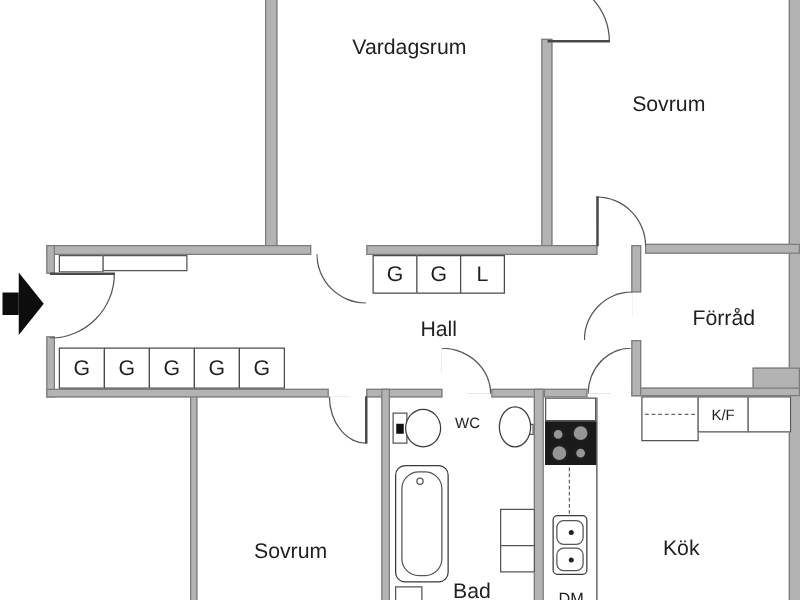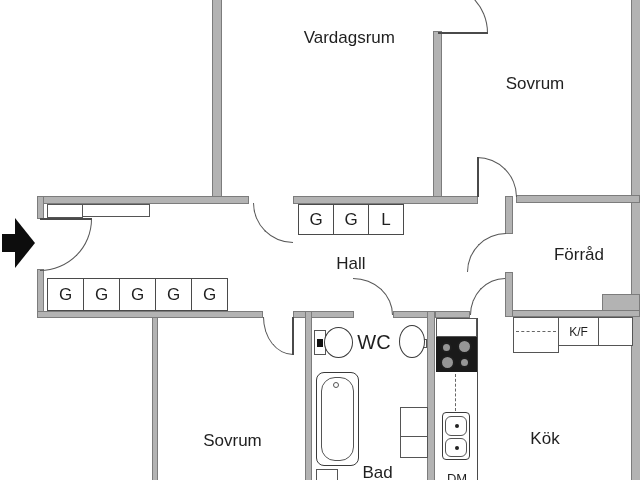--- a/index.html
+++ b/index.html
@@ -65,25 +65,25 @@
   <div class="line" style="left:477px;top:157px;width:1.5px;height:40px;"></div>
 
   <div class="arc tl" style="left:467px;top:233px;width:39px;height:39px;"></div>
 
   <div class="arc tr" style="left:353px;top:278px;width:40px;height:37px;"></div>
   <div class="arc tl" style="left:470px;top:278px;width:35px;height:37px;"></div>
 
   <div class="arc bl" style="left:263px;top:317px;width:30px;height:38px;"></div>
   <div class="line" style="left:292px;top:317px;width:1.5px;height:38px;"></div>
 
-  <div class="room-label" style="left:260px;top:28px;width:135px;text-align:right;">Vardagsrum</div>
+  <div class="room-label" style="left:260px;top:28px;width:135px;">Vardagsrum</div>
   <div class="room-label" style="left:480px;top:74px;width:110px;">Sovrum</div>
   <div class="room-label" style="left:540px;top:245px;width:78px;">Förråd</div>
   <div class="room-label" style="left:319px;top:254px;width:64px;">Hall</div>
-  <div class="room-label" style="left:356px;top:331px;width:36px;font-size:20px;">WC</div>
+  <div class="room-label" style="left:356px;top:331px;width:36px;font-size:12px;">WC</div>
   <div class="room-label" style="left:350px;top:463px;width:55px;">Bad</div>
   <div class="room-label" style="left:515px;top:429px;width:60px;">Kök</div>
   <div class="room-label" style="left:180px;top:431px;width:105px;">Sovrum</div>
 
   <div class="cell thin" style="left:47px;top:204px;width:36px;height:14px;"></div>
   <div class="cell thin" style="left:82px;top:204px;width:68px;height:13px;"></div>
 
   <div class="cell" style="left:298px;top:204px;width:36px;height:31px;">G</div>
   <div class="cell" style="left:333px;top:204px;width:36px;height:31px;">G</div>
   <div class="cell" style="left:368px;top:204px;width:36px;height:31px;">L</div>

